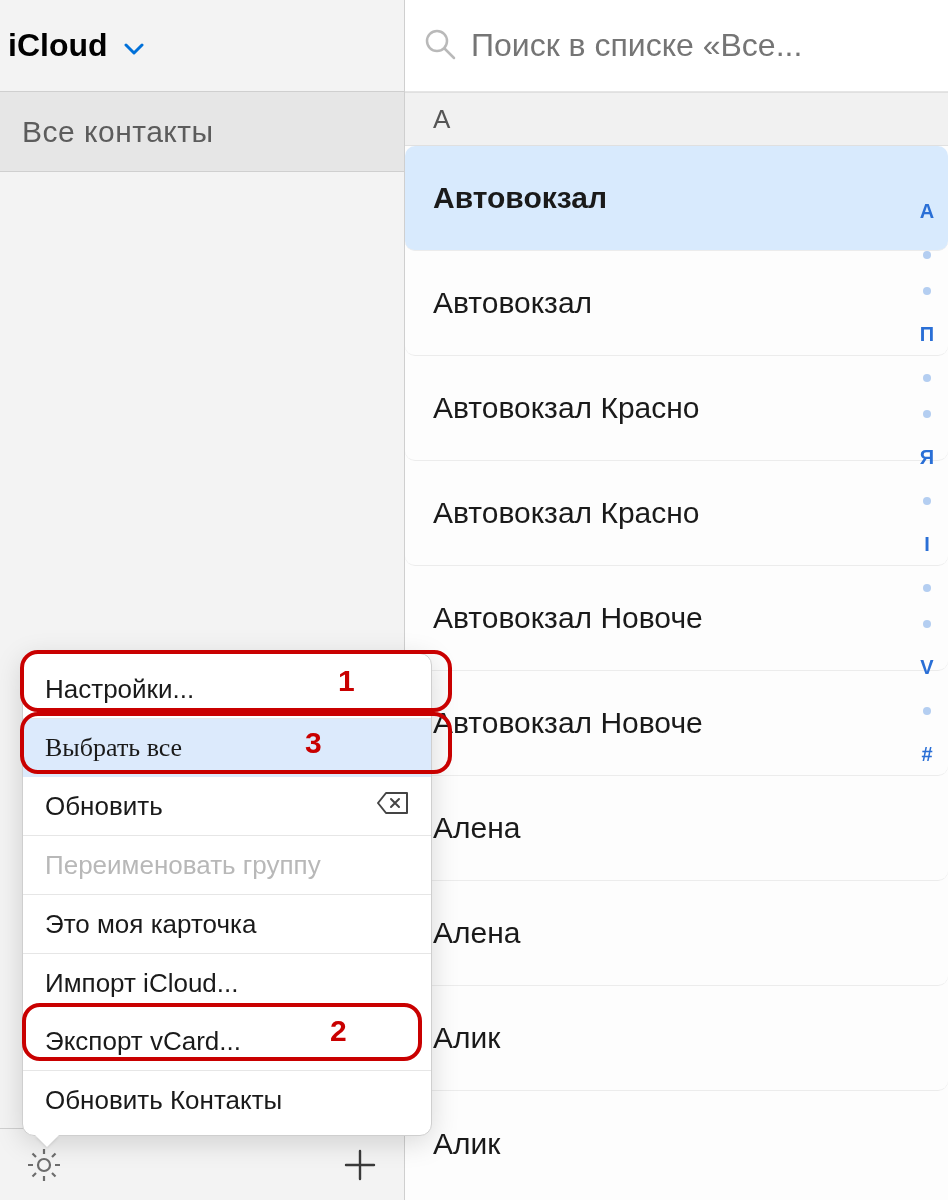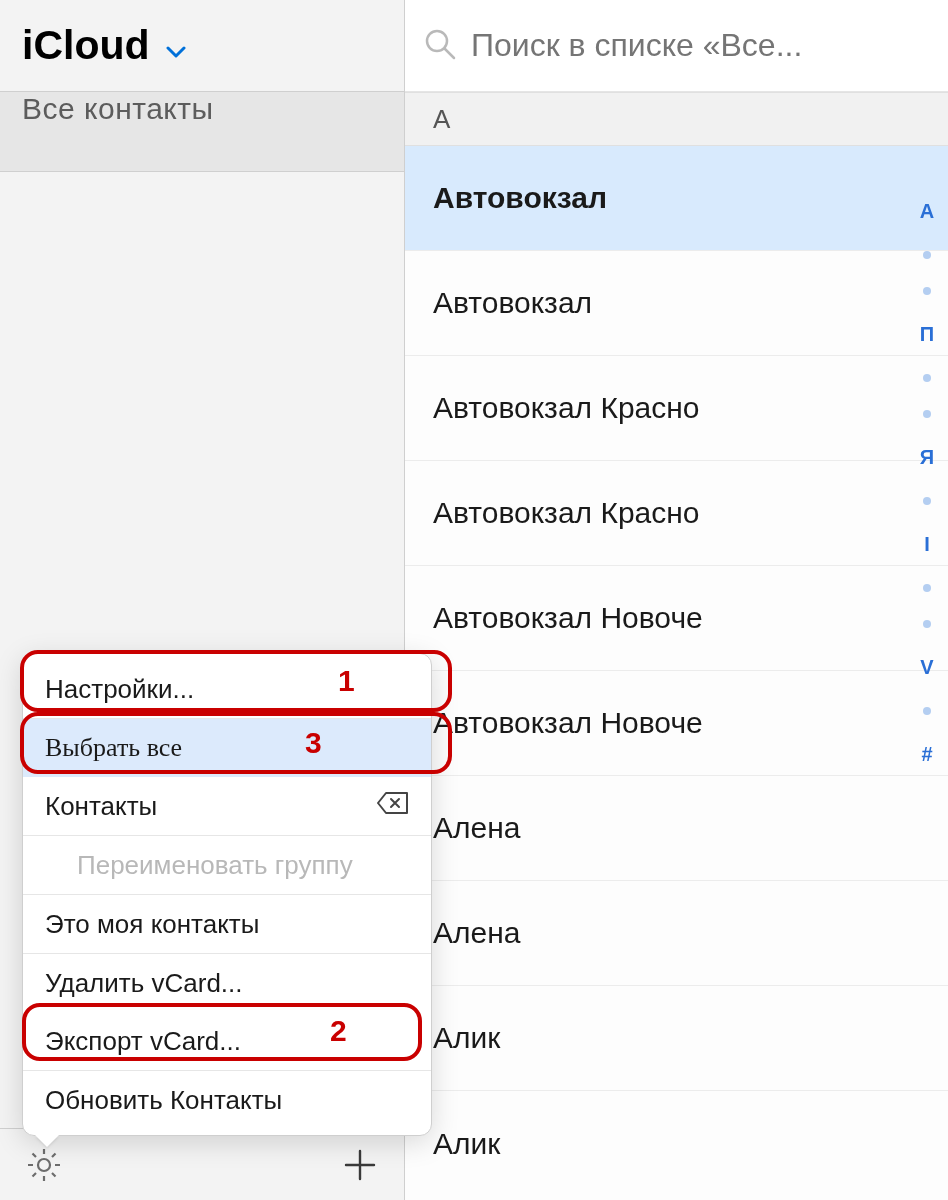--- a/index.html
+++ b/index.html
@@ -17,33 +17,34 @@
   .sidebar {
     width: 405px;
     background: #f3f3f3;
     border-right: 1px solid #cfcfcf;
     display: flex;
     flex-direction: column;
     position: relative;
   }
   .sidebar-header {
     height: 92px;
-    padding: 0 22px;
+    padding: 0 8px;
     display: flex;
     align-items: center;
     border-bottom: 1px solid #cfcfcf;
-    font-size: 41px;
+    font-size: 32px;
     font-weight: 600;
   }
   .sidebar-header .brand { color: #000; margin-right: 10px; }
   .sidebar-header .dropdown { color: #0070d9; display: flex; align-items: center; }
   .sidebar-header .chev { margin-left: 6px; }
   .sidebar-item {
     height: 80px;
     display: flex;
+    align-items: center;
     padding: 0 22px;
     font-size: 30px;
     color: #5c5c5c;
     background: #e6e6e6;
     border-bottom: 1px solid #cfcfcf;
     letter-spacing: 0.5px;
   }
   .sidebar-footer {
     position: absolute;
     bottom: 0; left: 0; right: 0;
@@ -91,20 +92,21 @@
   }
   .contact-list { flex: 1; }
   .contact-row {
     height: 105px;
     display: flex; align-items: center;
     padding: 0 28px;
     font-size: 30px;
     color: #1a1a1a;
     border-bottom: 1px solid #ececec;
     font-weight: 500;
+    border-radius: 10px;
   }
   .contact-row.selected { background: #d8eafd; font-weight: 700; }
   .contact-row:last-child { border-bottom: none; }
 
   .index-rail {
     position: absolute;
     right: 6px; top: 200px;
     width: 30px;
     display: flex; flex-direction: column;
     align-items: center;
@@ -142,21 +144,21 @@
     filter: drop-shadow(0 2px 1px rgba(0,0,0,0.08));
   }
   .menu-item {
     height: 58px;
     display: flex; align-items: center;
     padding: 0 22px;
     font-size: 26px;
     color: #1a1a1a;
     position: relative;
   }
-  .menu-item.disabled { color: #b8b8b8; margin-left: 32px; }
+  .menu-item.disabled { color: #b8b8b8; }
   .menu-item.selected { background: #dceafc; font-family: Liberation Serif, serif; }
   .menu-sep { height: 1px; background: #e6e6e6; margin: 0 0; }
   .menu-item .back-icon {
     position: absolute; right: 22px;
     color: #444;
   }
 
   .ann-box {
     position: absolute;
     border: 4px solid #c90000;
@@ -277,37 +279,37 @@
 
 <div class="popup" id="popup">
     <div class="menu-item">
       <span>Настройки...</span>
     </div>
     <div class="menu-sep"></div>
     <div class="menu-item selected">
       <span>Выбрать все</span>
     </div>
     <div class="menu-item">
-      <span>Контакты</span>
+      <span>Обновить</span>
       <span class="back-icon"><svg width="32" height="24" viewBox="0 0 32 24">
           <path d="M9 2 L30 2 L30 22 L9 22 L1 12 Z" fill="none" stroke="#444" stroke-width="2" stroke-linejoin="round"></path>
           <path d="M14 8 L22 16 M22 8 L14 16" stroke="#444" stroke-width="2" stroke-linecap="round"></path>
         </svg></span>
     </div>
     <div class="menu-sep"></div>
     <div class="menu-item disabled">
       <span>Переименовать группу</span>
     </div>
     <div class="menu-sep"></div>
     <div class="menu-item">
-      <span>Это моя контакты</span>
-    </div>
-    <div class="menu-sep"></div>
-    <div class="menu-item">
-      <span>Удалить vCard...</span>
+      <span>Это моя карточка</span>
+    </div>
+    <div class="menu-sep"></div>
+    <div class="menu-item">
+      <span>Импорт iCloud...</span>
     </div>
     <div class="menu-item">
       <span>Экспорт vCard...</span>
     </div>
     <div class="menu-sep"></div>
     <div class="menu-item">
       <span>Обновить Контакты</span>
     </div>
   </div>
 

